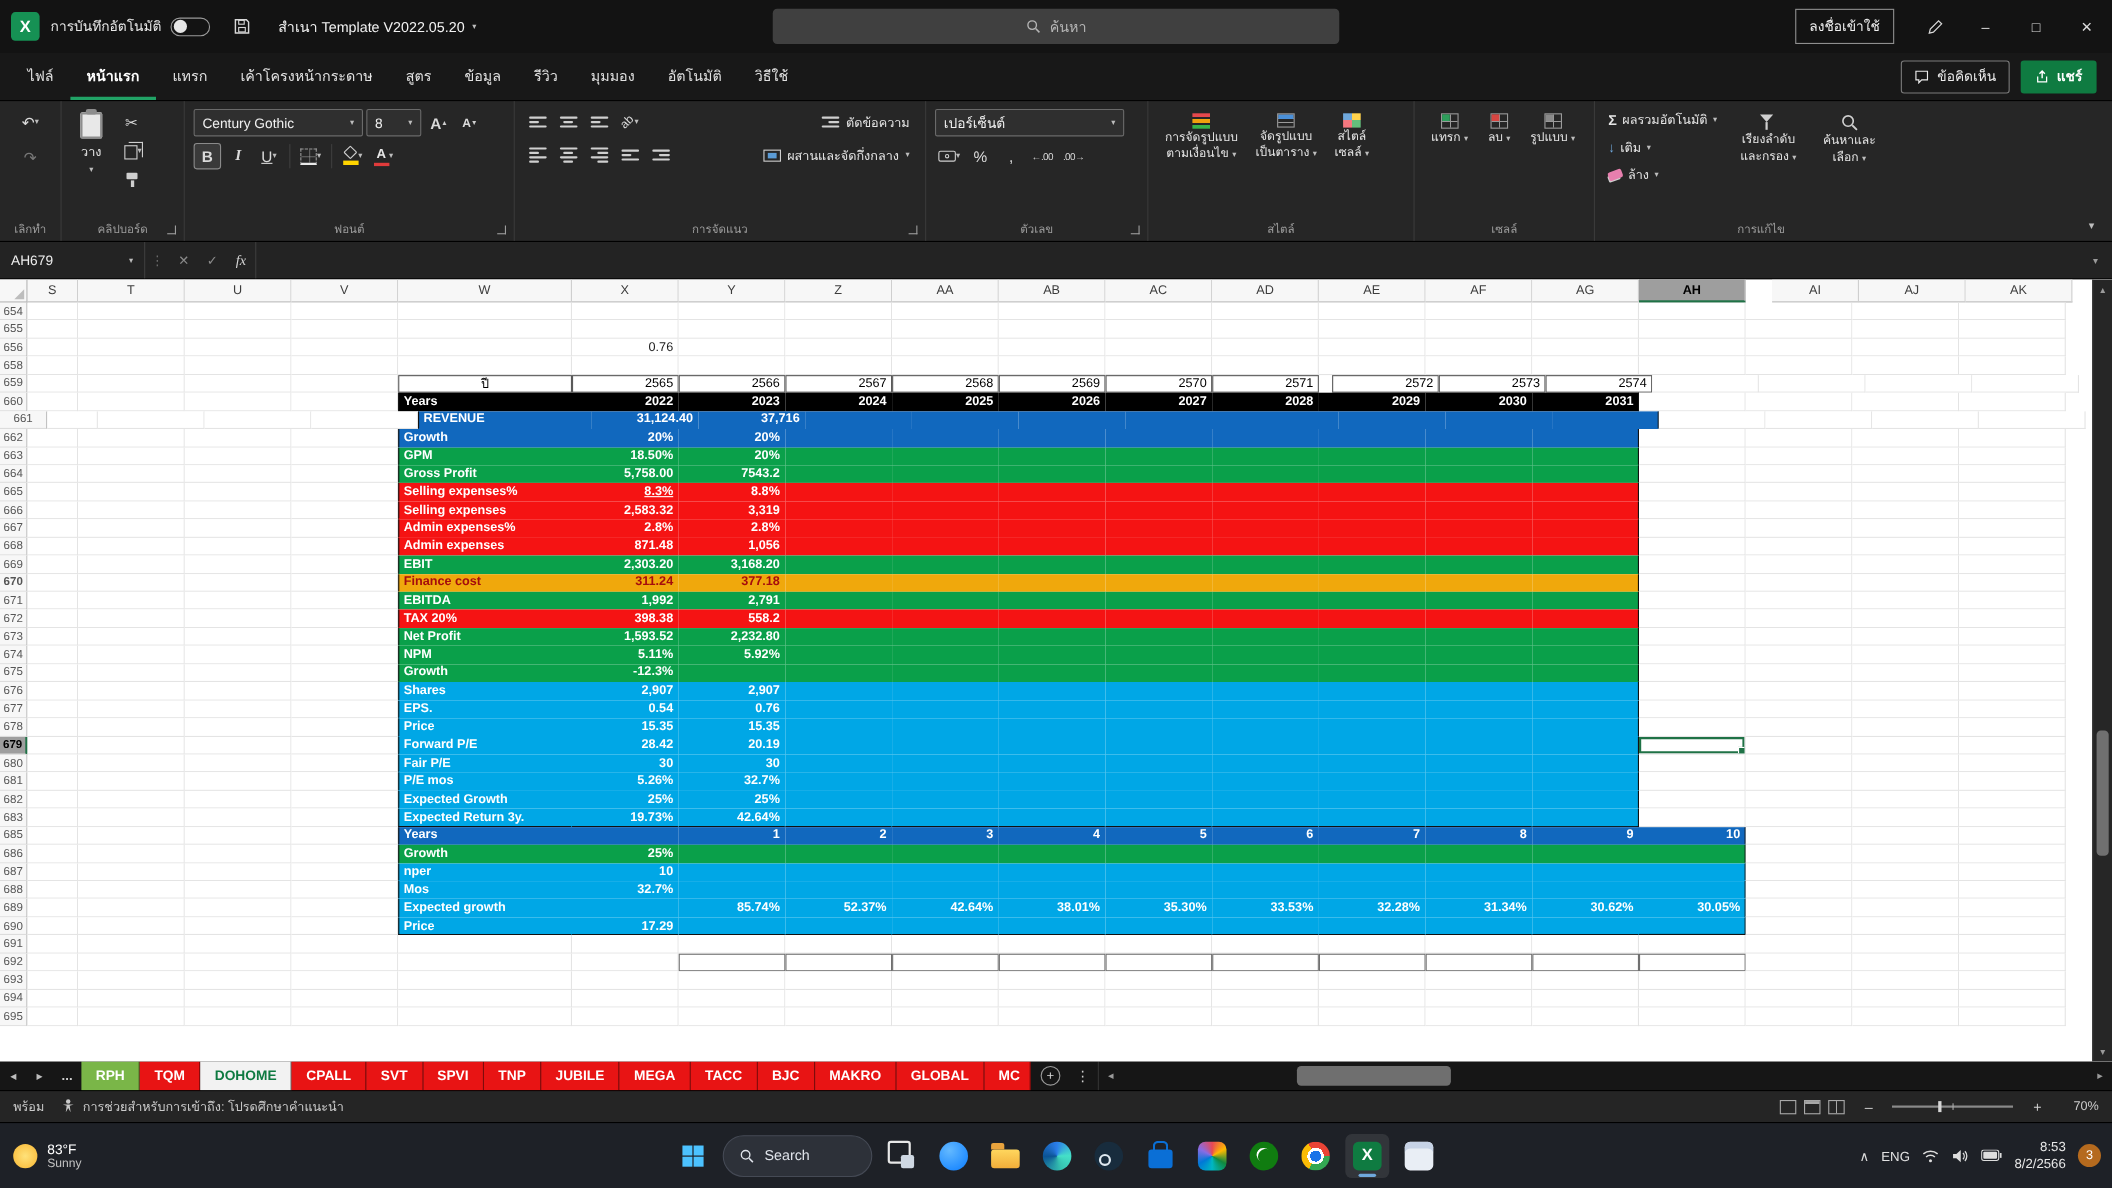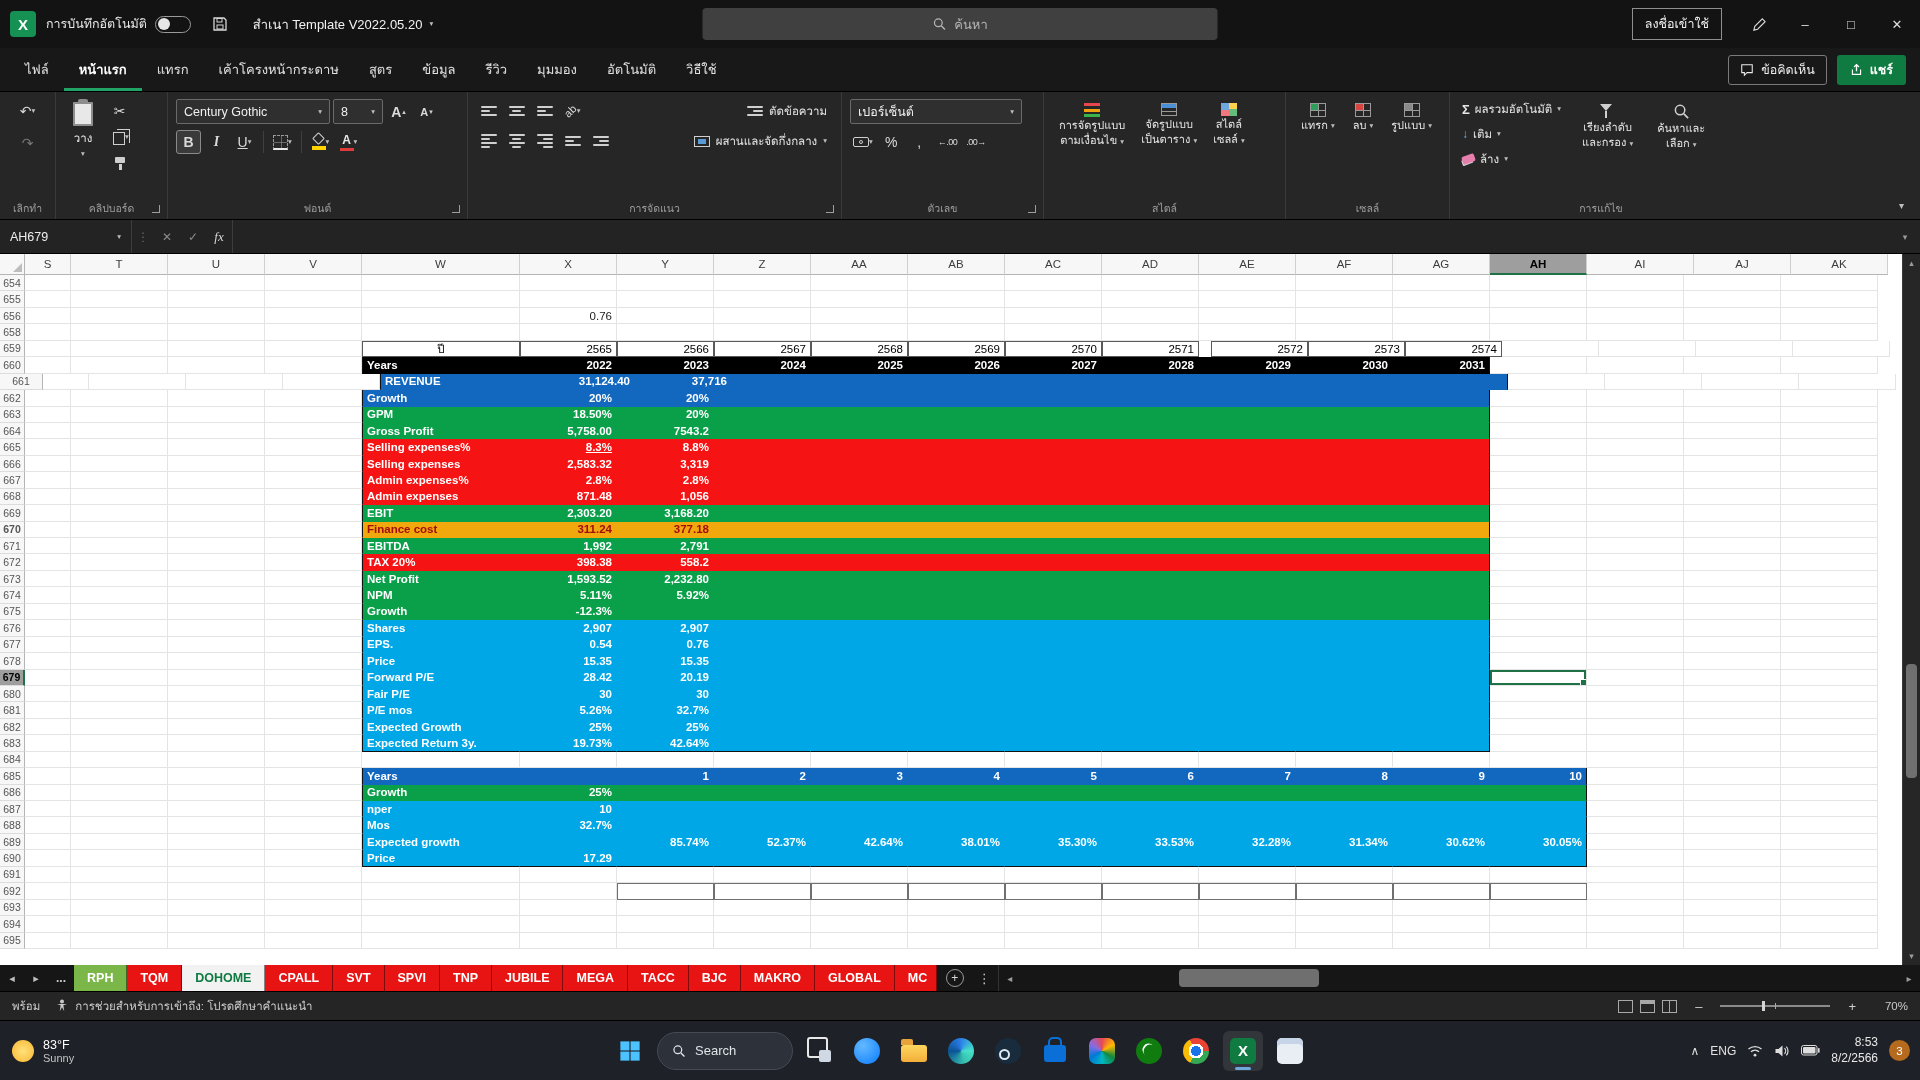--- a/index.html
+++ b/index.html
@@ -619,21 +619,21 @@
       <div class="chd" style="width: 97px;">Y</div>
       <div class="chd" style="width: 97px;">Z</div>
       <div class="chd" style="width: 97px;">AA</div>
       <div class="chd" style="width: 97px;">AB</div>
       <div class="chd" style="width: 97px;">AC</div>
       <div class="chd" style="width: 97px;">AD</div>
       <div class="chd" style="width: 97px;">AE</div>
       <div class="chd" style="width: 97px;">AF</div>
       <div class="chd" style="width: 97px;">AG</div>
       <div class="chd hlc" style="width: 97px;">AH</div>
-      <div class="chd" style="width: 107px;">AI</div>
+      <div class="chd" style="width: 79px; margin-left: 24px;">AI</div>
       <div class="chd" style="width: 97px;">AJ</div>
       <div class="chd" style="width: 97px;">AK</div>
     </div>
   <div class="gridrows" id="gridrows">
       <div class="grow">
         <div class="rhd" style="width: 25px;">654</div>
         <div class="cell" style="width: 46px;"></div>
         <div class="cell" style="width: 97px;"></div>
         <div class="cell" style="width: 97px;"></div>
         <div class="cell" style="width: 97px;"></div>
@@ -1257,42 +1257,20 @@
         <div class="cell s-cyan band num bb" style="width: 97px;">19.73%</div>
         <div class="cell s-cyan band num bb" style="width: 97px;">42.64%</div>
         <div class="cell s-cyan band num bb" style="width: 97px;"></div>
         <div class="cell s-cyan band num bb" style="width: 97px;"></div>
         <div class="cell s-cyan band num bb" style="width: 97px;"></div>
         <div class="cell s-cyan band num bb" style="width: 97px;"></div>
         <div class="cell s-cyan band num bb" style="width: 97px;"></div>
         <div class="cell s-cyan band num bb" style="width: 97px;"></div>
         <div class="cell s-cyan band num bb" style="width: 97px;"></div>
         <div class="cell s-cyan band num br bb" style="width: 97px;"></div>
-        <div class="cell" style="width: 97px;"></div>
-        <div class="cell" style="width: 97px;"></div>
-        <div class="cell" style="width: 97px;"></div>
-        <div class="cell" style="width: 97px;"></div>
-      </div>
-      <div class="grow">
-        <div class="rhd" style="width: 25px;">684</div>
-        <div class="cell" style="width: 46px;"></div>
-        <div class="cell" style="width: 97px;"></div>
-        <div class="cell" style="width: 97px;"></div>
-        <div class="cell" style="width: 97px;"></div>
-        <div class="cell" style="width: 158px;"></div>
-        <div class="cell" style="width: 97px;"></div>
-        <div class="cell" style="width: 97px;"></div>
-        <div class="cell" style="width: 97px;"></div>
-        <div class="cell" style="width: 97px;"></div>
-        <div class="cell" style="width: 97px;"></div>
-        <div class="cell" style="width: 97px;"></div>
-        <div class="cell" style="width: 97px;"></div>
-        <div class="cell" style="width: 97px;"></div>
-        <div class="cell" style="width: 97px;"></div>
-        <div class="cell" style="width: 97px;"></div>
         <div class="cell" style="width: 97px;"></div>
         <div class="cell" style="width: 97px;"></div>
         <div class="cell" style="width: 97px;"></div>
         <div class="cell" style="width: 97px;"></div>
       </div>
       <div class="grow">
         <div class="rhd" style="width: 25px;">685</div>
         <div class="cell" style="width: 46px;"></div>
         <div class="cell" style="width: 97px;"></div>
         <div class="cell" style="width: 97px;"></div>

